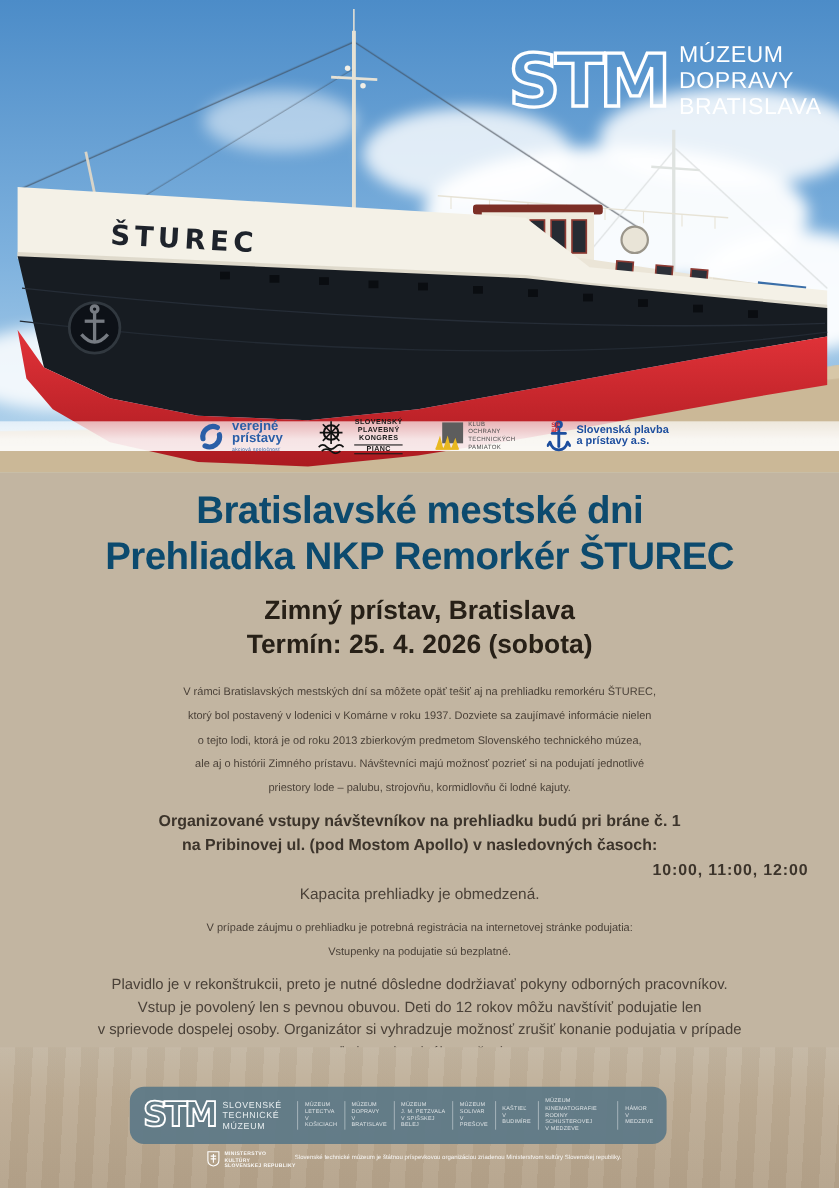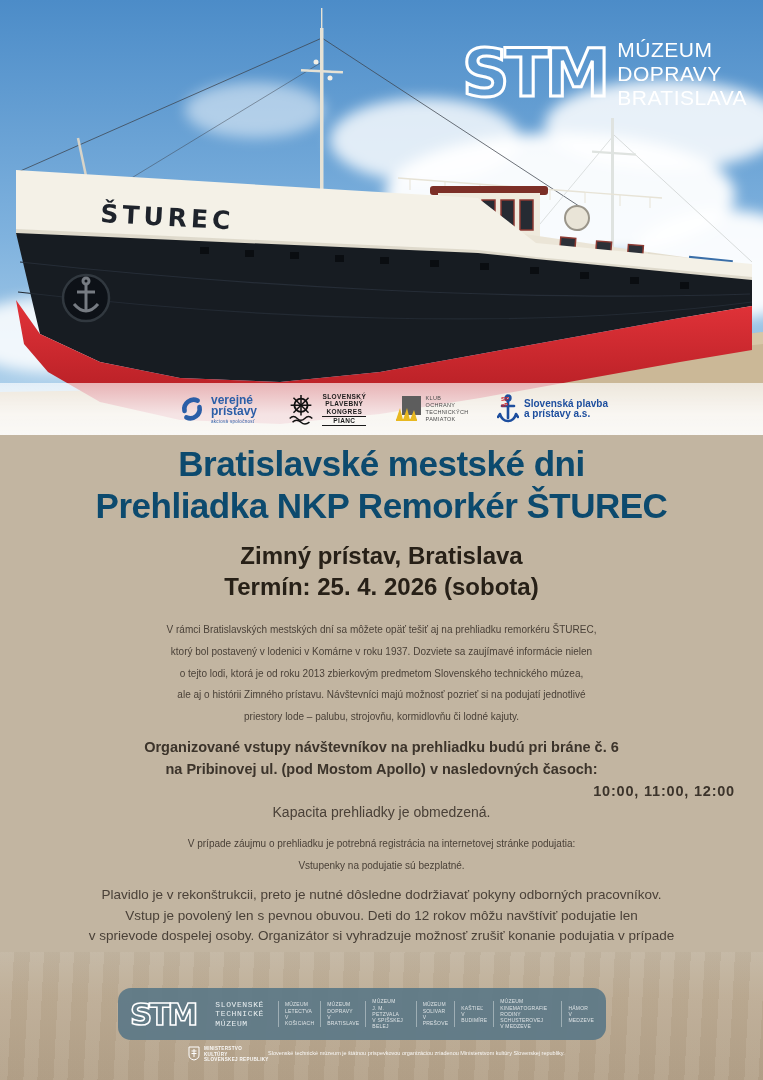--- a/index.html
+++ b/index.html
@@ -11,21 +11,21 @@
   .photo{position:absolute;top:0;left:0;width:763px;height:430px;}
 
   
   .stm-header{position:absolute;top:38px;left:462px;display:flex;align-items:center;gap:12px;}
   .stm-outline{font-family:"DejaVu Sans",sans-serif;font-weight:900;color:transparent;
     -webkit-text-stroke:3px #ffffff;letter-spacing:-5px;line-height:1;}
   .stm-big{font-size:66px;}
   .stm-header-lines{color:#ffffff;font-size:21px;line-height:24px;font-weight:500;letter-spacing:.5px;}
 
   
-  .logo-strip{position:absolute;top:383px;left:0;width:763px;height:52px;
+  .logo-strip{position:absolute;top:383px;left:0;width:763px;height:27px;
     background:linear-gradient(rgba(255,255,255,.66),rgba(255,255,255,.88) 60%,rgba(255,255,255,.9));
     display:flex;align-items:center;}
   .logo-row{display:flex;align-items:center;justify-content:space-between;width:430px;margin-left:178px;}
   .plogo{display:flex;align-items:center;gap:5px;}
   .plogo .txt{font-weight:700;}
   .vp-txt{color:#2b5ea7;font-size:12px;line-height:11px;}
   .vp-sub{color:#2b5ea7;font-size:4.5px;font-weight:400;margin-top:2px;letter-spacing:.3px;}
   .spk-txt{color:#1a1a1a;font-size:6.5px;line-height:7.5px;text-align:center;letter-spacing:.4px;}
   .spk-sub{border-top:1px solid #1a1a1a;border-bottom:1px solid #1a1a1a;margin-top:1px;padding:0 4px;}
   .kotp-txt{color:#4c4c4c;font-size:5.5px;line-height:7px;font-weight:400;letter-spacing:.3px;}
@@ -48,21 +48,21 @@
   .notes{margin-top:8px;font-size:13.5px;line-height:20.8px;}
 
   
   .sand{position:absolute;top:952px;left:0;width:763px;height:128px;
     background:linear-gradient(#c2b5a1,#bcab93 35%,#b3a189);}
   .sand::after{content:"";position:absolute;inset:0;opacity:.25;
     background:repeating-linear-gradient(93deg,rgba(255,255,255,.25) 0 14px,rgba(120,100,75,.18) 14px 30px);}
   .footer-bar{position:absolute;top:988px;left:118px;width:488px;height:52px;border-radius:13px;
     background:rgba(93,121,134,.93);display:flex;align-items:center;padding:0 12px;box-sizing:border-box;}
   .stm-small{font-size:31px;-webkit-text-stroke:1.6px #ffffff;letter-spacing:-3px;}
-  .footer-org{color:#e9eff1;font-size:8px;line-height:9.5px;letter-spacing:.6px;margin-left:20px;margin-right:8px;font-family:Liberation Mono, monospace;}
+  .footer-org{color:#e9eff1;font-size:8px;line-height:9.5px;letter-spacing:.6px;margin-left:7px;margin-right:8px;}
   .branch{color:rgba(255,255,255,.78);font-size:5px;line-height:6.3px;letter-spacing:.2px;text-transform:uppercase;}
   .vline{width:1px;height:26px;background:rgba(255,255,255,.38);margin:0 6px;flex:none;}
   .ministry{position:absolute;top:1046px;left:188px;display:flex;align-items:flex-start;gap:4px;}
   .ministry-lines{color:rgba(255,255,255,.92);font-size:4.6px;line-height:5.6px;font-weight:700;letter-spacing:.3px;}
   .disclaimer{position:absolute;top:1050px;left:268px;width:330px;color:rgba(255,255,255,.92);
     font-size:5.5px;line-height:7px;}
 </style>
 </head>
 <body>
 
@@ -268,21 +268,21 @@
     <div class="subtitle">
       <div>Zimný prístav, Bratislava</div>
       <div>Termín: 25. 4. 2026  (sobota)</div>
     </div>
     <div class="para intro pre">V rámci Bratislavských mestských dní sa môžete opäť tešiť aj na prehliadku remorkéru ŠTUREC,
 ktorý bol postavený v lodenici v Komárne v roku 1937. Dozviete sa zaujímavé informácie nielen
 o tejto lodi, ktorá je od roku 2013 zbierkovým predmetom Slovenského technického múzea,
 ale aj o histórii Zimného prístavu. Návštevníci majú možnosť pozrieť si na podujatí jednotlivé
 priestory lode – palubu, strojovňu, kormidlovňu či lodné kajuty.</div>
     <div class="sched">
-      <div class="pre">Organizované vstupy návštevníkov na prehliadku budú pri bráne č. 6
+      <div class="pre">Organizované vstupy návštevníkov na prehliadku budú pri bráne č. 1
 na Pribinovej ul.  (pod Mostom Apollo) v nasledovných časoch:</div>
       <div class="sched-times">10:00, 11:00, 12:00</div>
       <div class="sched-cap">Kapacita prehliadky je obmedzená.</div>
     </div>
     <div class="para reg">
       <div>V prípade záujmu o prehliadku je potrebná registrácia na internetovej stránke podujatia:</div>
       <div>Vstupenky na podujatie sú bezplatné.</div>
     </div>
     <div class="para notes pre">Plavidlo je v rekonštrukcii, preto je nutné dôsledne dodržiavať pokyny odborných pracovníkov.
 Vstup je povolený len s pevnou obuvou. Deti do 12 rokov môžu navštíviť podujatie len

